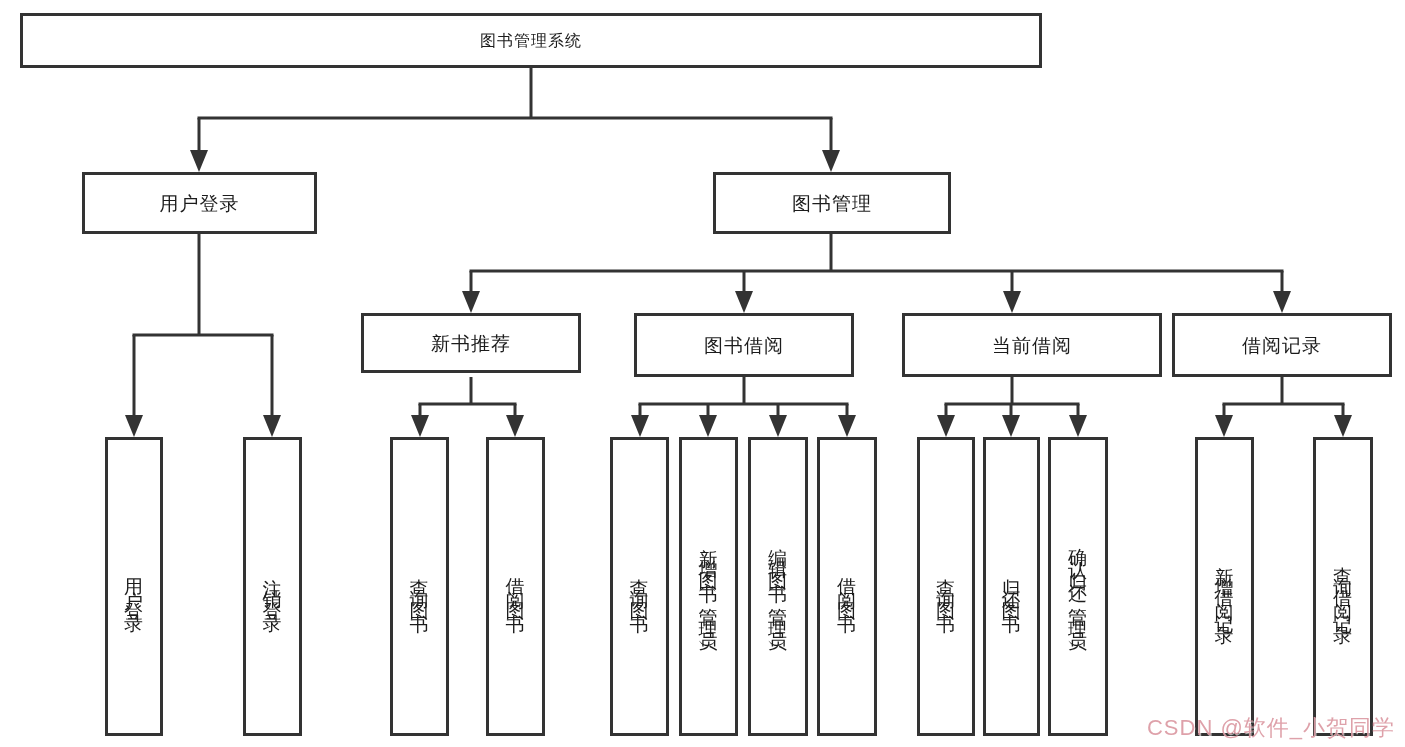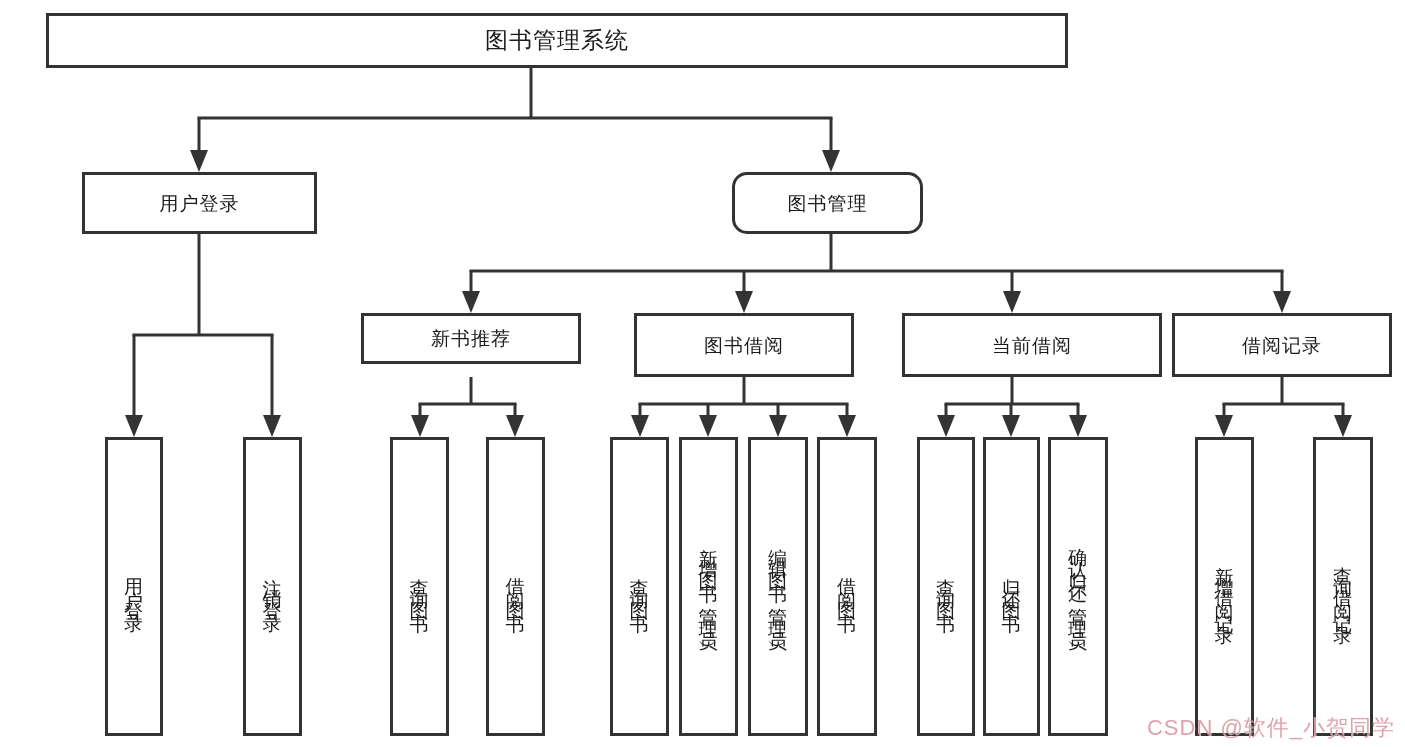--- a/index.html
+++ b/index.html
@@ -22,21 +22,21 @@
     position:absolute;
     box-sizing:border-box;
     border:3px solid var(--line-color);
     background:var(--bg-color);
     display:flex;align-items:center;justify-content:center;
     font-size:19px;
     line-height:1;
     letter-spacing:1px;
     white-space:nowrap;
   }
-  .node.lvl1{font-size:23px;margin-left:26px;}
+  .node.lvl1{font-size:16px;}
   .node.vert{
     writing-mode:vertical-lr;
     text-orientation:mixed;
     letter-spacing:12px;
     font-size:19px;
     white-space:normal;
   }
   #watermark{
     position:absolute;
     right:10px;bottom:4px;
@@ -118,23 +118,23 @@
       <path d="M1002 415 H1020 L1011 437 Z"></path>
       <path d="M1069 415 H1087 L1078 437 Z"></path>
       <path d="M1215 415 H1233 L1224 437 Z"></path>
       <path d="M1334 415 H1352 L1343 437 Z"></path>
     </g>
   </svg>
 
   <div class="node lvl1" style="left:20px;top:13px;width:1022px;height:55px;">图书管理系统</div>
 
   <div class="node" style="left:82px;top:172px;width:235px;height:62px;">用户登录</div>
-  <div class="node" style="left:732px;top:172px;width:191px;height:62px;border-radius:15px;">图书管理</div>
+  <div class="node" style="left:713px;top:172px;width:238px;height:62px;">图书管理</div>
 
-  <div class="node" style="left:361px;top:313px;width:220px;height:51px;font-family:Liberation Serif, serif;">新书推荐</div>
+  <div class="node" style="left:361px;top:313px;width:220px;height:60px;font-family:Liberation Serif, serif;">新书推荐</div>
   <div class="node" style="left:634px;top:313px;width:220px;height:64px;text-align:center;">图书借阅</div>
   <div class="node" style="left:902px;top:313px;width:260px;height:64px;">当前借阅</div>
   <div class="node" style="left:1172px;top:313px;width:220px;height:64px;">借阅记录</div>
 
   <div class="node vert" style="left:105px;top:437px;width:58px;height:299px;">用户登录</div>
   <div class="node vert" style="left:243px;top:437px;width:59px;height:299px;">注销登录</div>
 
   <div class="node vert" style="left:390px;top:437px;width:59px;height:299px;">查询图书</div>
   <div class="node vert" style="left:486px;top:437px;width:59px;height:299px;">借阅图书</div>
 

